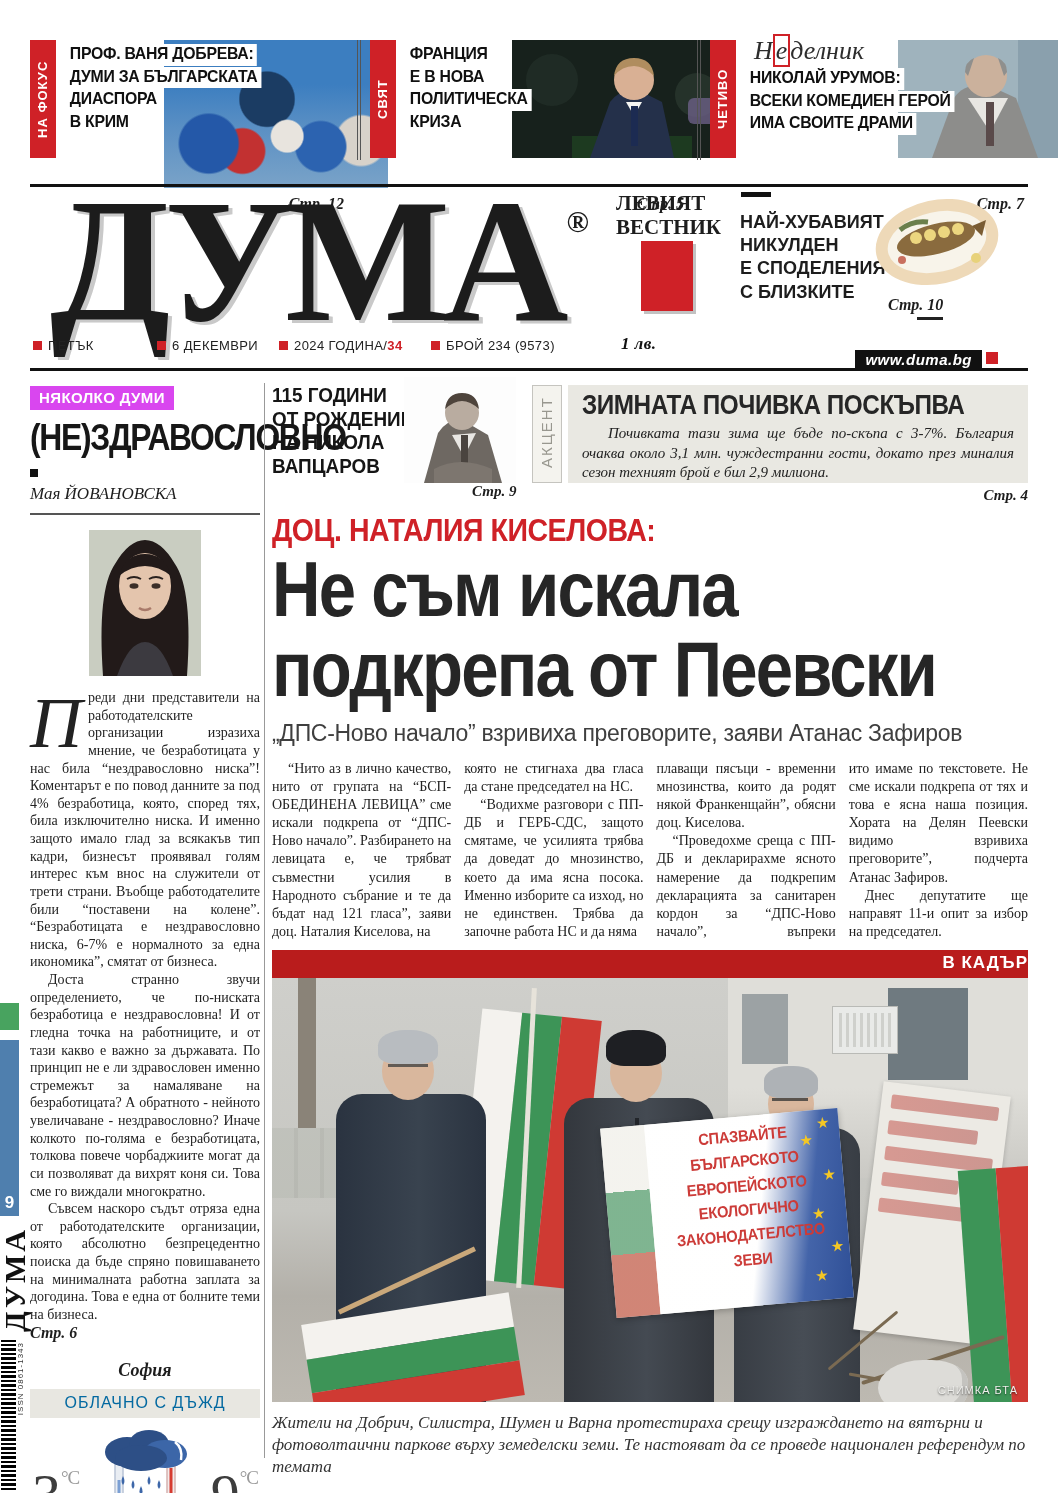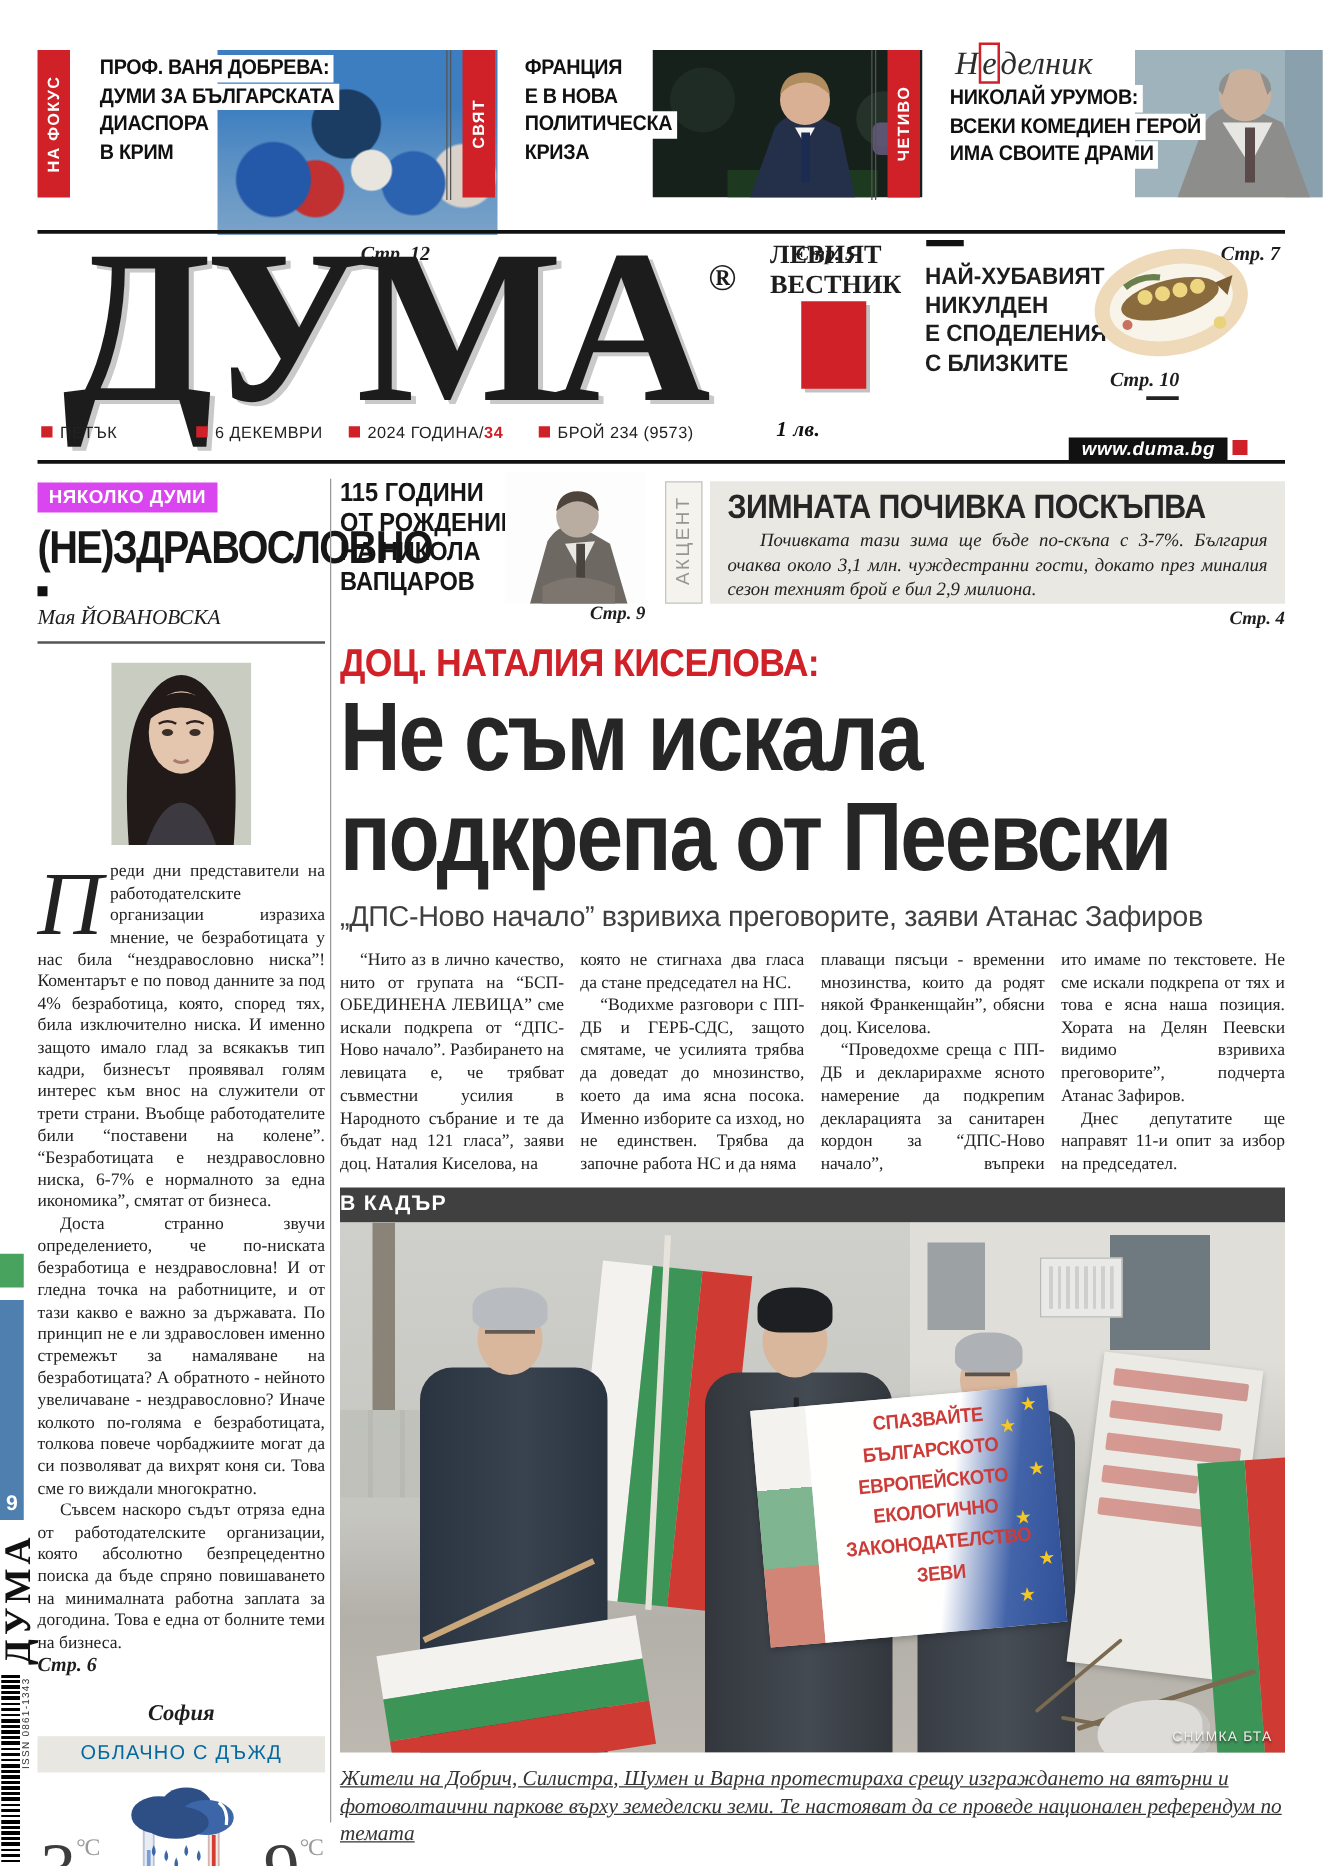--- a/index.html
+++ b/index.html
@@ -11,21 +11,21 @@
 
   
   .teasers { position:absolute; left:30px; top:40px; width:998px; height:120px; display:flex; }
   .teaser { flex:1; position:relative; display:flex; }
   .teaser.sep { border-left:4px double #555; padding-left:9px; margin-left:9px; }
   .teaser-tab {
     width:26px; height:118px; background:#cf2127; color:#fff;
     writing-mode:vertical-rl; transform:rotate(180deg); text-align:center;
     font:bold 13px "Liberation Sans", sans-serif; letter-spacing:1px; line-height:26px;
   }
-  .teaser-body { position:relative; flex:1; height:148px; margin-left:22px; }
+  .teaser-body { position:relative; flex:1; height:148px; margin-left:12px; }
   .teaser-photo { position:absolute; top:0; right:0; bottom:0; }
   .tlines { position:absolute; left:0; top:4px; z-index:2; }
   .tlines span {
     display:table; background:#fff; color:#101010; white-space:nowrap;
     font:bold 17px/1.22 "Liberation Sans", sans-serif; letter-spacing:-0.3px;
     padding:0 4px 1px 2px; margin-bottom:1px; transform:scaleX(.93); transform-origin:0 0;
   }
   .teaser-page { position:absolute; right:4px; bottom:-25px; font:bold italic 16px "Liberation Serif", serif; }
   .nedelnik { position:absolute; left:6px; top:-4px; z-index:2; font:italic 26px "Liberation Serif", serif; color:#2d2d2d; }
   .nedelnik .boxed { border:2px solid #cf2127; padding:0 1px; }
@@ -113,21 +113,21 @@
 
   .kicker { font:bold 31px/1 "Liberation Sans", sans-serif; color:#cf2127; letter-spacing:-.5px; white-space:nowrap; transform:scaleX(.92); transform-origin:0 0; margin-top:4px; }
   .headline div { font:bold 78px/0.92 "Liberation Sans", sans-serif; letter-spacing:-2px; white-space:nowrap; transform:scaleX(.86); transform-origin:0 0; color:#262626; margin-top:8px; }
   .subhead { margin-top:14px; font:23px "Liberation Sans", sans-serif; color:#3f3f3f; letter-spacing:-.3px; }
 
   .cols { display:flex; gap:13px; margin-top:13px; height:182px; overflow:hidden; }
   .col { flex:1; }
   .col p { font:14px/1.3 "Liberation Serif", serif; text-align:justify; margin:0; color:#222; }
   .col p.ind { text-indent:16px; }
 
-  .banner { margin-top:8px; background:#404040; color:#fff; text-align:left; font:bold 17px "Liberation Sans", sans-serif; letter-spacing:1px; padding:3px 0 5px; }
+  .banner { margin-top:8px; background:#b91c1c; color:#fff; text-align:right; font:bold 17px "Liberation Sans", sans-serif; letter-spacing:1px; padding:3px 0 5px; }
 
   
   .photo { position:relative; width:756px; height:424px; overflow:hidden; background:linear-gradient(180deg,#cfcfcb 0,#c6c6c1 55%,#b3b0a9 75%,#bdb9b1 100%); }
   .bldg { position:absolute; right:0; top:0; width:300px; height:200px; background:linear-gradient(180deg,#dfded9 0 55%,#cac9c4 100%); }
   .win { position:absolute; background:#6f7a80; }
   .ac { position:absolute; right:130px; top:28px; width:66px; height:48px; background:#e9eae8; border:1px solid #b9bab6; }
   .ac::after { content:""; position:absolute; inset:6px; background:repeating-linear-gradient(90deg,#cfd0cc 0 3px,#e9eae8 3px 7px); }
   .trunk { position:absolute; left:26px; top:0; width:18px; height:150px; background:#8a8378; }
   .fence { position:absolute; left:0; top:150px; width:320px; height:70px; background:repeating-linear-gradient(90deg,#b7bab2 0 22px,#a8aba3 22px 26px); opacity:.5; }
 
@@ -144,21 +144,21 @@
   .sign-main { flex:1; position:relative; background:linear-gradient(100deg, rgba(255,255,255,.92) 0 55%, rgba(42,79,158,.88) 78%, rgba(36,70,145,.95) 100%); padding-top:8px; }
   .sign-main span { display:block; text-align:center; font:bold 16px/1.55 "Liberation Sans", sans-serif; color:#cc3b38; letter-spacing:-.3px; transform:scaleX(.92); }
   .star { position:absolute; color:#f4c724; font-size:13px; }
   .sign2 { position:absolute; left:596px; top:110px; width:128px; height:250px; background:#eceae4; transform:rotate(7deg); box-shadow:0 2px 5px rgba(0,0,0,.2); }
   .sign2 i { display:block; height:14px; margin:12px 10px 0; background:linear-gradient(90deg,#c5574f,#b3524c); opacity:.55; border-radius:2px; }
   .pole { position:absolute; background:#e7e3da; }
   .branch { position:absolute; background:#7a6a52; border-radius:2px; }
   .bag { position:absolute; right:60px; bottom:-14px; width:90px; height:56px; background:#dddcd8; border-radius:50% 40% 45% 50%; box-shadow:inset -6px -4px 0 #c4c3bf; }
   .credit { position:absolute; right:10px; bottom:6px; font:11px "Liberation Sans", sans-serif; color:#efefec; letter-spacing:1px; text-shadow:0 1px 2px rgba(0,0,0,.6); }
 
-  .caption { margin-top:10px; font:italic 17px/1.32 "Liberation Serif", serif; color:#333;text-decoration:underline; }
+  .caption { margin-top:10px; font:italic 17px/1.32 "Liberation Serif", serif; color:#333; }
   .bottom-rule { margin-top:14px; height:2px; background:#6e6e6e; }
 </style>
 </head>
 <body>
 
 <div class="teasers">
 
   <div class="teaser">
     <div class="teaser-tab">НА ФОКУС</div>
     <div class="teaser-body">

